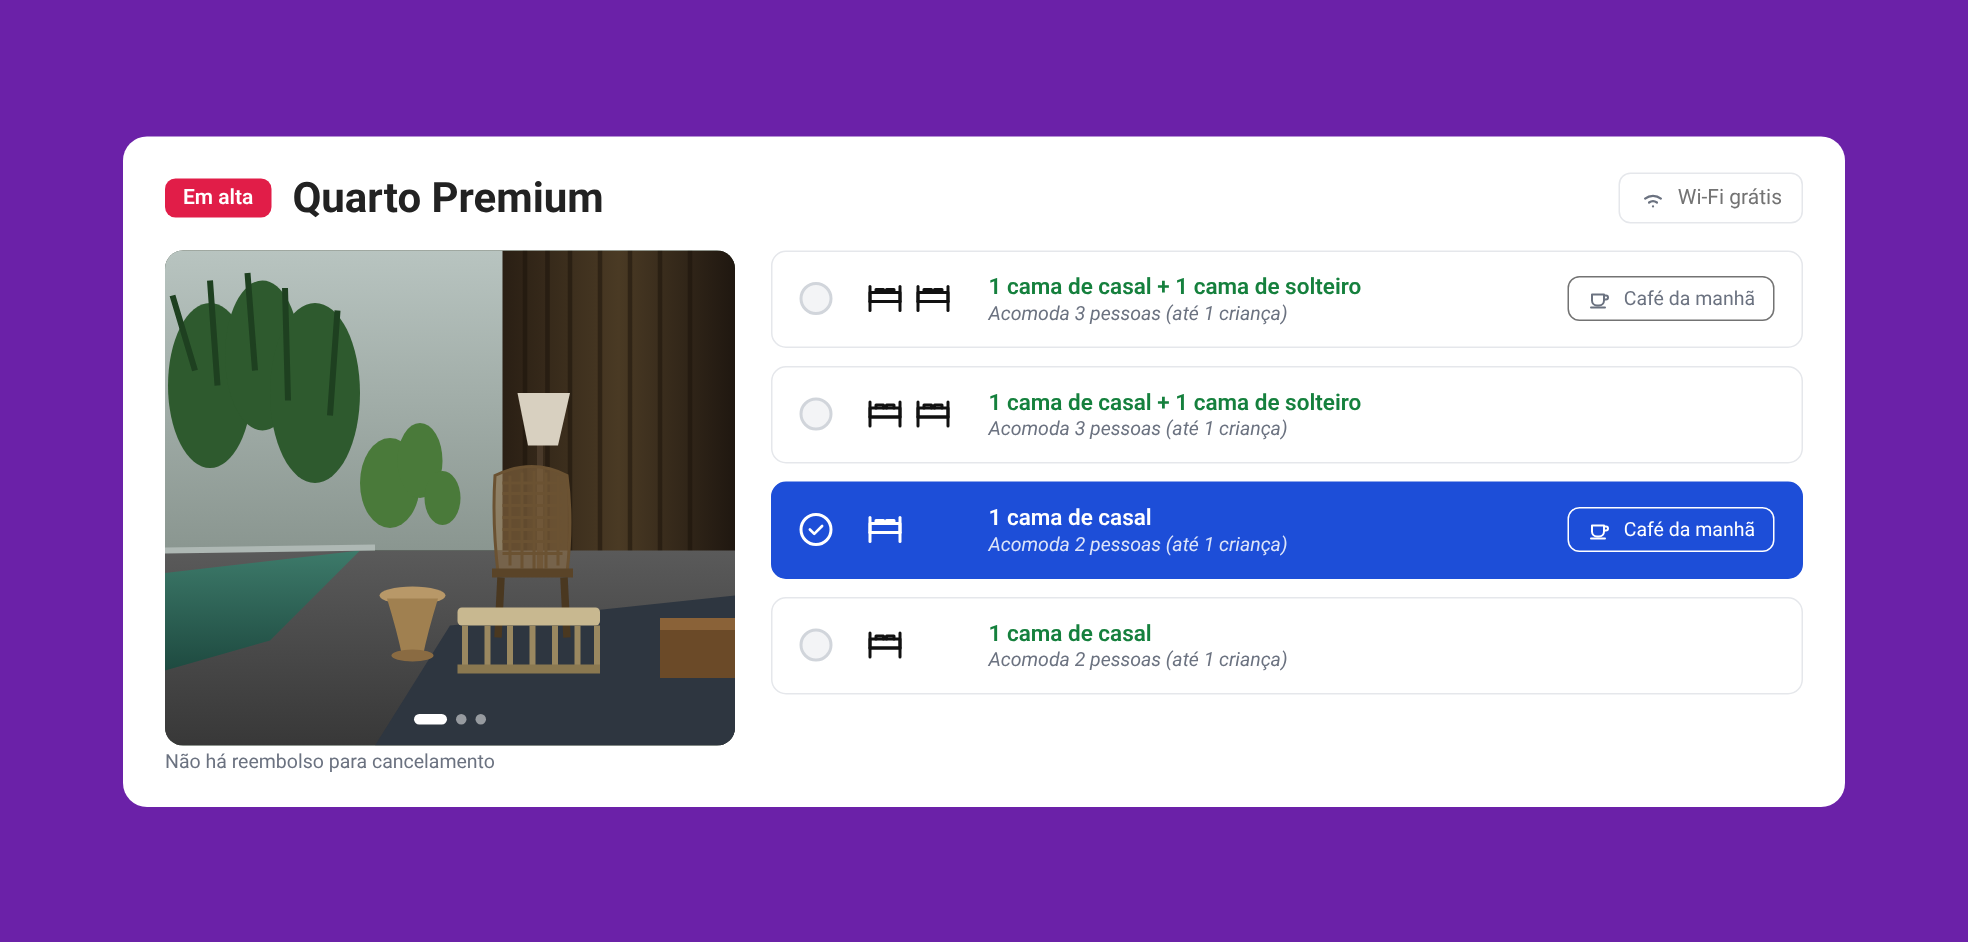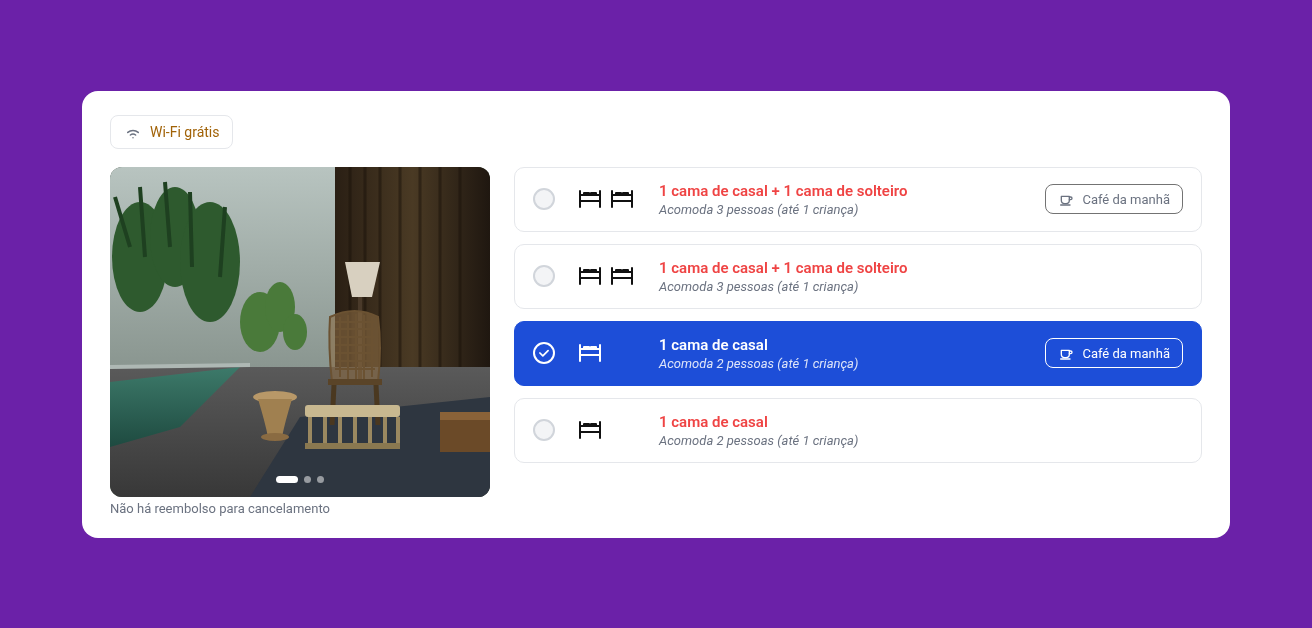--- a/index.html
+++ b/index.html
@@ -47,21 +47,21 @@
     gap: 8px;
   }
   .amenity-pill {
     display: flex;
     align-items: center;
     gap: 8px;
     border: 1px solid #e5e7eb;
     border-radius: 8px;
     padding: 7px 13px;
     font-size: 14px;
-    color: #a16207;
+    color: #737373;
     background: #fff;
   }
   .amenity-pill svg { flex-shrink: 0; }
   .body {
     display: flex;
     gap: 24px;
   }
   .photo-col {
     width: 380px;
     flex-shrink: 0;
@@ -140,21 +140,21 @@
     gap: 6px;
     width: 60px;
     flex-shrink: 0;
   }
   .bed-icon { color: #111; }
   .option.selected .bed-icon { color: #fff; }
   .info { flex: 1; }
   .info-title {
     font-size: 15px;
     font-weight: 600;
-    color: #ef4444;
+    color: #15803d;
     margin-bottom: 2px;
   }
   .info-sub {
     font-size: 13px;
     color: #6b7280;
     font-style: italic;
   }
   .option.selected .info-title { color: #fff; }
   .option.selected .info-sub { color: rgba(255,255,255,0.85); }
   .breakfast-pill {
@@ -172,20 +172,24 @@
     border-color: #fff;
     background: transparent;
     color: #fff;
   }
 </style>
 </head>
 <body>
 
 <div class="card">
   <div class="header">
+    <div class="header-left">
+      <span class="badge">Em alta</span>
+      <h1 class="title">Quarto Premium</h1>
+    </div>
     <div class="header-right">
       <div class="amenity-pill">
         <svg width="18" height="18" viewBox="0 0 24 24" fill="none" stroke="#6b7280" stroke-width="2" stroke-linecap="round">
           <path d="M5 12.55a11 11 0 0 1 14 0"></path>
             <path d="M8.5 16a6 6 0 0 1 7 0"></path>
             <circle cx="12" cy="19.5" r="1" fill="#6b7280" stroke="none"></circle>
         </svg>
         <span>Wi-Fi grátis</span>
       </div>
     </div>

